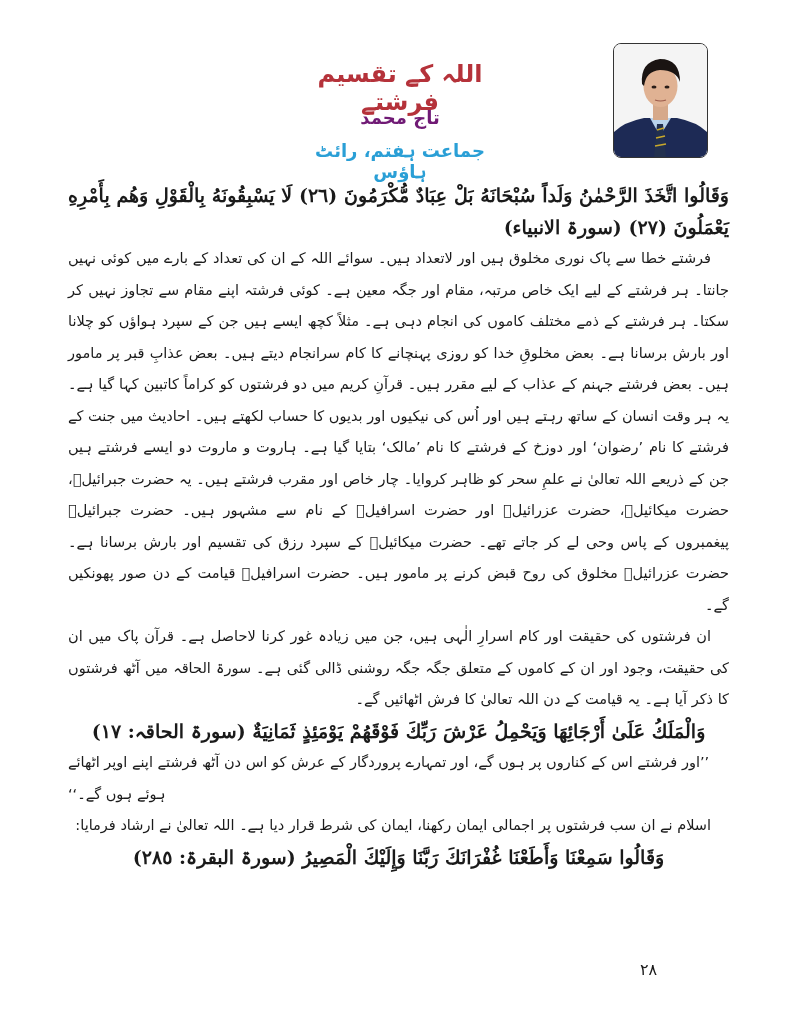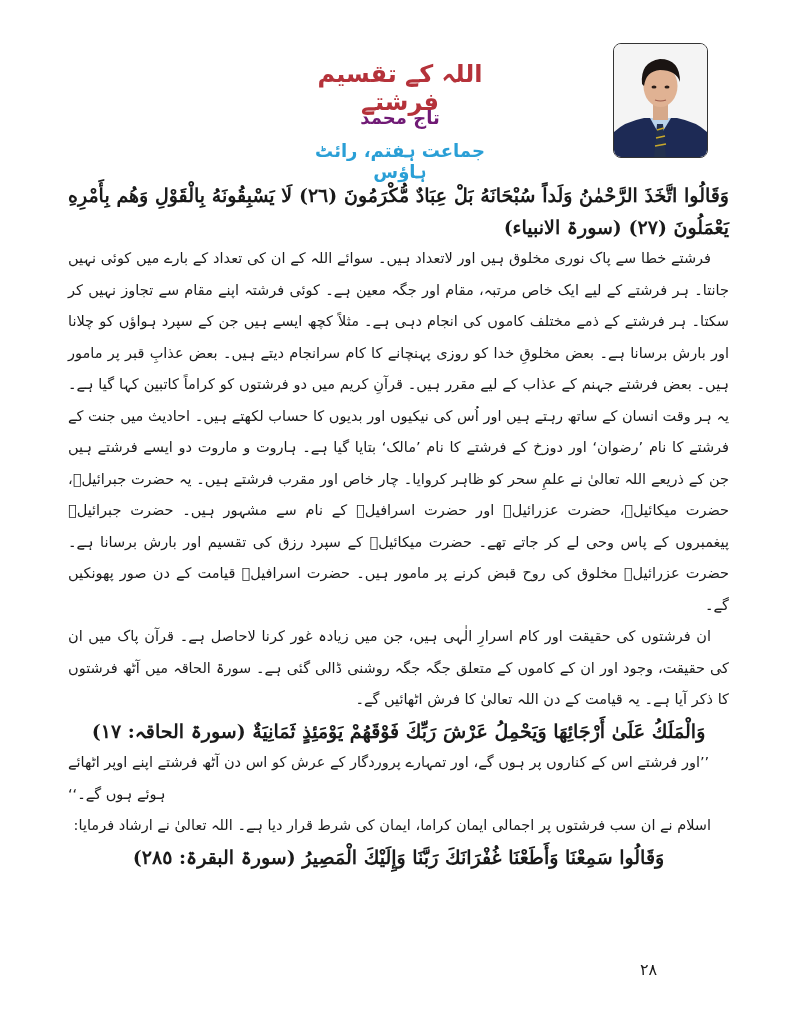--- a/index.html
+++ b/index.html
@@ -47,19 +47,19 @@
       <path d="M41 56 Q46.5 58 52 56" stroke="#9a5a4a" stroke-width="1.2" fill="none"></path>
     </svg>
   </div>
 
   <div class="content">
     <p class="ayah">وَقَالُوا اتَّخَذَ الرَّحْمٰنُ وَلَداً سُبْحَانَهُ بَلْ عِبَادٌ مُّكْرَمُونَ (٢٦) لَا يَسْبِقُونَهُ بِالْقَوْلِ وَهُم بِأَمْرِهِ يَعْمَلُونَ (٢٧) (سورۃ الانبیاء)</p>
     <p class="indent">فرشتے خطا سے پاک نوری مخلوق ہیں اور لاتعداد ہیں۔ سوائے اللہ کے ان کی تعداد کے بارے میں کوئی نہیں جانتا۔ ہر فرشتے کے لیے ایک خاص مرتبہ، مقام اور جگہ معین ہے۔ کوئی فرشتہ اپنے مقام سے تجاوز نہیں کر سکتا۔ ہر فرشتے کے ذمے مختلف کاموں کی انجام دہی ہے۔ مثلاً کچھ ایسے ہیں جن کے سپرد ہواؤں کو چلانا اور بارش برسانا ہے۔ بعض مخلوقِ خدا کو روزی پہنچانے کا کام سرانجام دیتے ہیں۔ بعض عذابِ قبر پر مامور ہیں۔ بعض فرشتے جہنم کے عذاب کے لیے مقرر ہیں۔ قرآنِ کریم میں دو فرشتوں کو کراماً کاتبین کہا گیا ہے۔ یہ ہر وقت انسان کے ساتھ رہتے ہیں اور اُس کی نیکیوں اور بدیوں کا حساب لکھتے ہیں۔ احادیث میں جنت کے فرشتے کا نام ’رضوان‘ اور دوزخ کے فرشتے کا نام ’مالک‘ بتایا گیا ہے۔ ہاروت و ماروت دو ایسے فرشتے ہیں جن کے ذریعے اللہ تعالیٰ نے علمِ سحر کو ظاہر کروایا۔ چار خاص اور مقرب فرشتے ہیں۔ یہ حضرت جبرائیلؑ، حضرت میکائیلؑ، حضرت عزرائیلؑ اور حضرت اسرافیلؑ کے نام سے مشہور ہیں۔ حضرت جبرائیلؑ پیغمبروں کے پاس وحی لے کر جاتے تھے۔ حضرت میکائیلؑ کے سپرد رزق کی تقسیم اور بارش برسانا ہے۔ حضرت عزرائیلؑ مخلوق کی روح قبض کرنے پر مامور ہیں۔ حضرت اسرافیلؑ قیامت کے دن صور پھونکیں گے۔</p>
     <p class="indent">ان فرشتوں کی حقیقت اور کام اسرارِ الٰہی ہیں، جن میں زیادہ غور کرنا لاحاصل ہے۔ قرآن پاک میں ان کی حقیقت، وجود اور ان کے کاموں کے متعلق جگہ جگہ روشنی ڈالی گئی ہے۔ سورۃ الحاقہ میں آٹھ فرشتوں کا ذکر آیا ہے۔ یہ قیامت کے دن اللہ تعالیٰ کا فرش اٹھائیں گے۔</p>
     <p class="ayah center">وَالْمَلَكُ عَلَىٰ أَرْجَائِهَا وَيَحْمِلُ عَرْشَ رَبِّكَ فَوْقَهُمْ يَوْمَئِذٍ ثَمَانِيَةٌ (سورۃ الحاقہ: ١٧)</p>
     <p class="indent" style="text-align:left">’’اور فرشتے اس کے کناروں پر ہوں گے، اور تمہارے پروردگار کے عرش کو اس دن آٹھ فرشتے اپنے اوپر اٹھائے ہوئے ہوں گے۔‘‘</p>
-    <p class="indent">اسلام نے ان سب فرشتوں پر اجمالی ایمان کراما، ایمان کی شرط قرار دیا ہے۔ اللہ تعالیٰ نے ارشاد فرمایا:</p>
+    <p class="indent">اسلام نے ان سب فرشتوں پر اجمالی ایمان رکھنا، ایمان کی شرط قرار دیا ہے۔ اللہ تعالیٰ نے ارشاد فرمایا:</p>
     <p class="ayah center">وَقَالُوا سَمِعْنَا وَأَطَعْنَا غُفْرَانَكَ رَبَّنَا وَإِلَيْكَ الْمَصِيرُ (سورۃ البقرۃ: ٢٨٥)</p>
 
   </div>
 
   <div class="page-number">٢٨</div>
 </div>
 
 </body></html>

